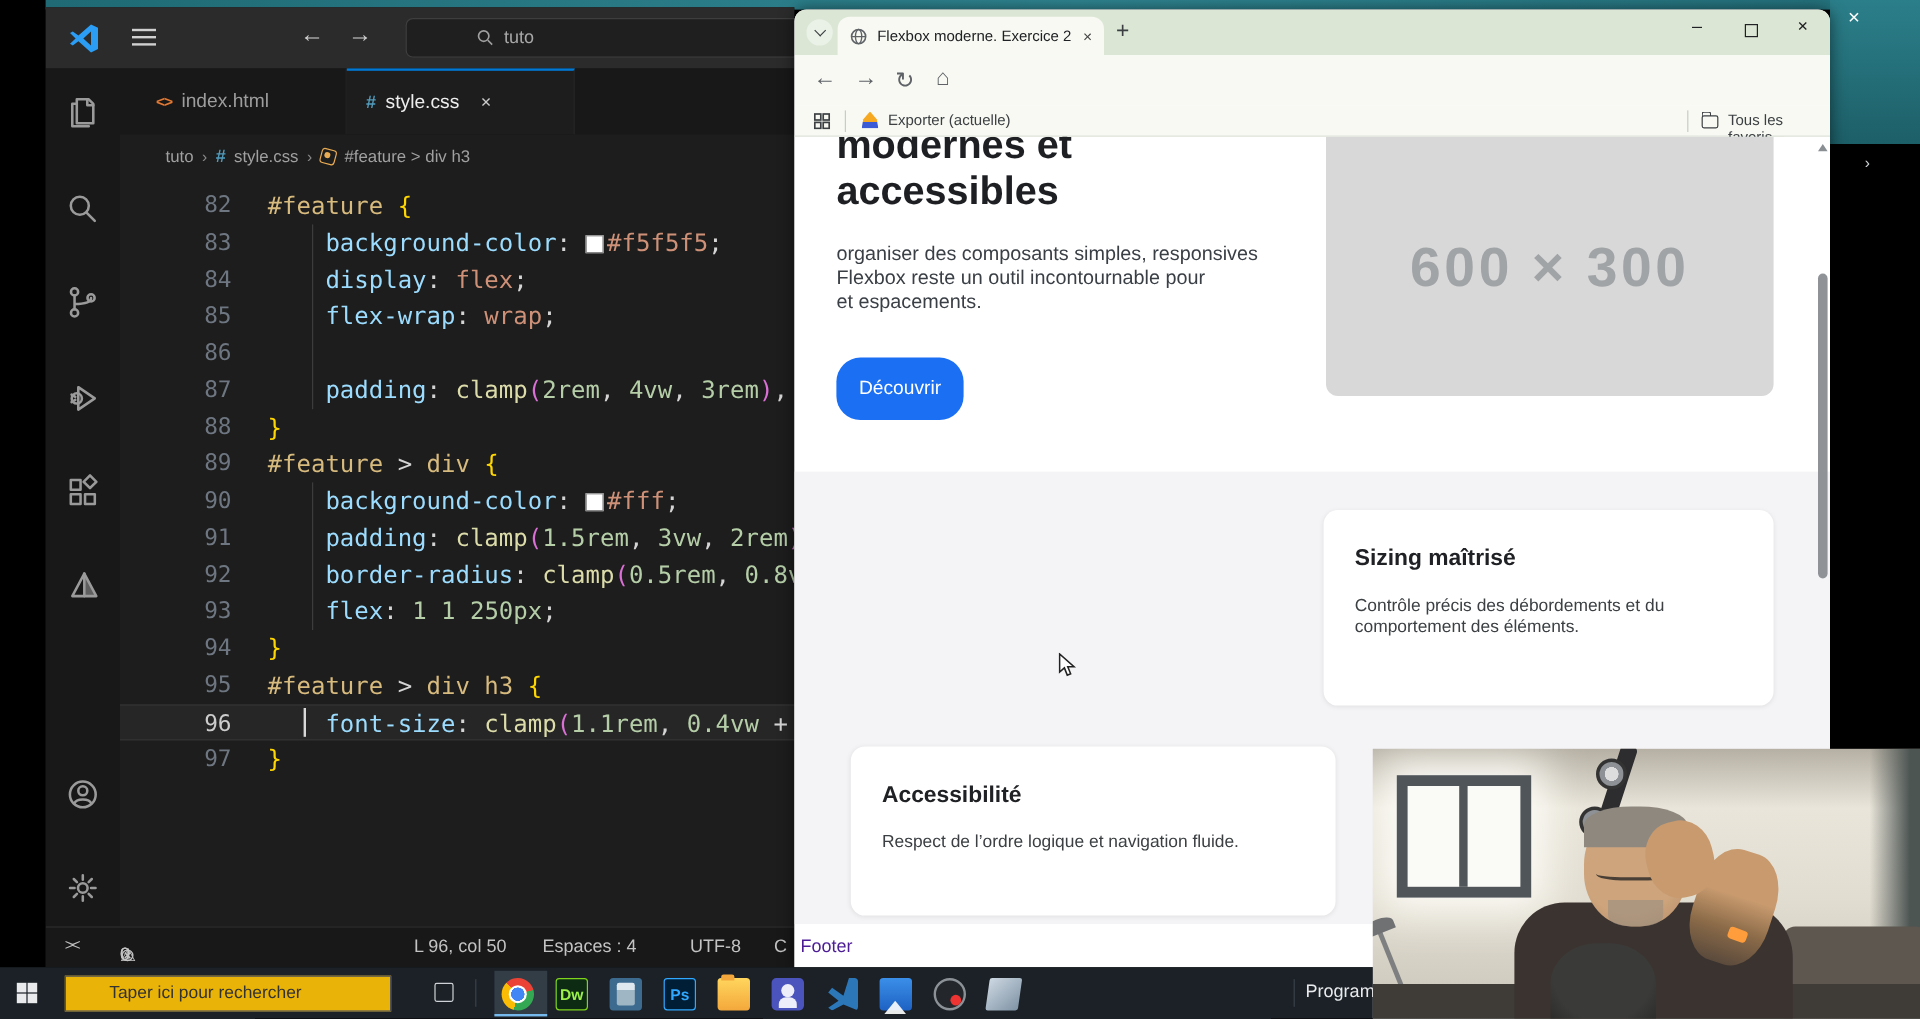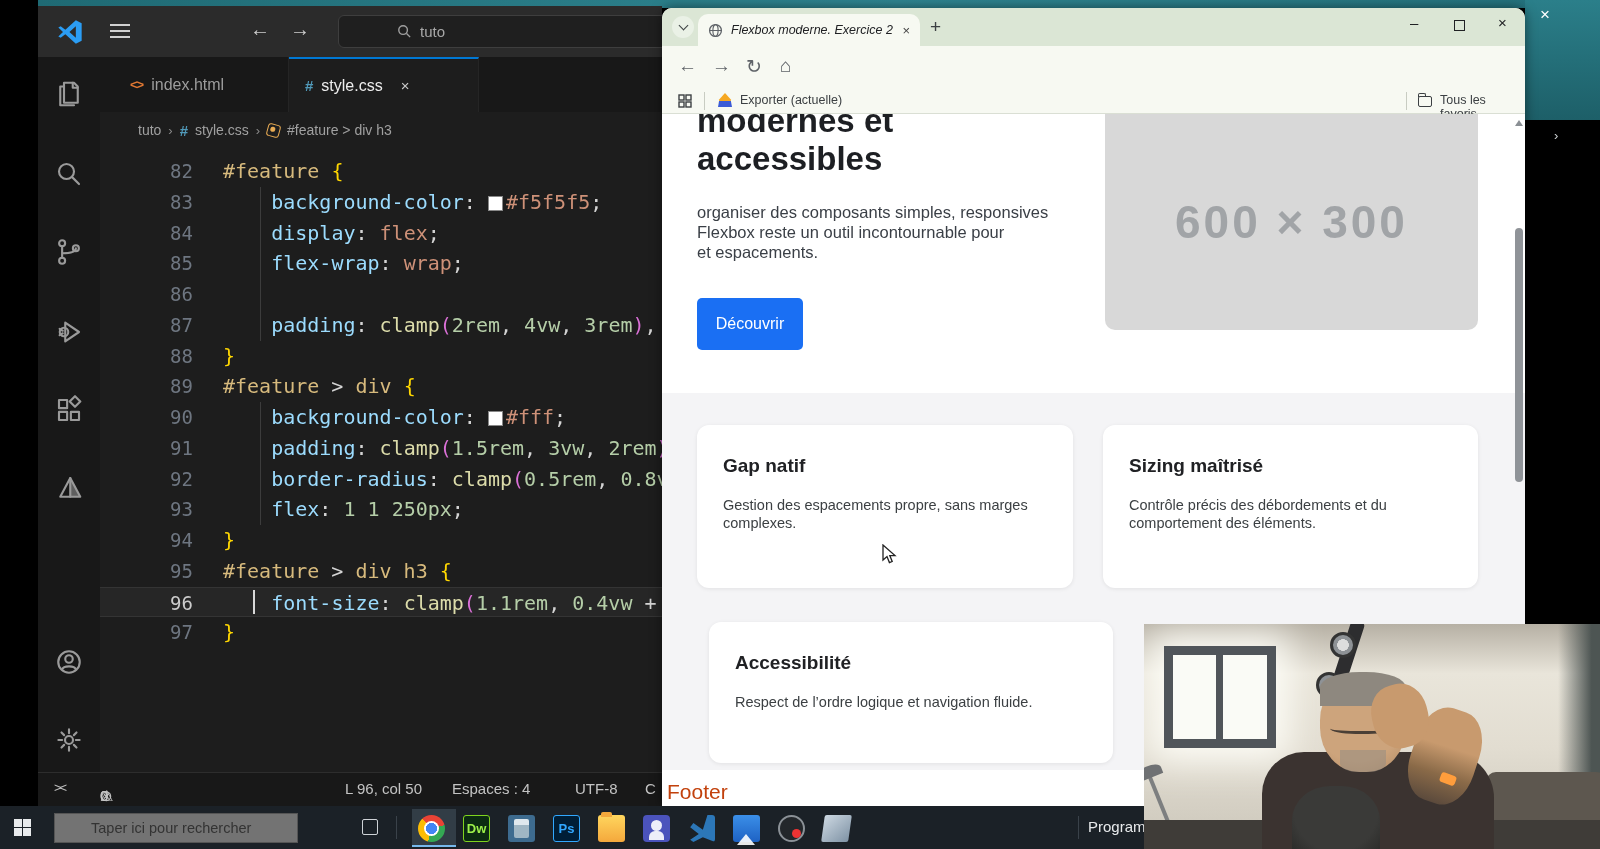--- a/index.html
+++ b/index.html
@@ -71,21 +71,21 @@
   .chrome { position:absolute; left:662px; top:8px; width:863px; height:798px;
             border-radius:10px 10px 0 0; overflow:hidden; background:#fff;
             box-shadow:0 0 12px rgba(0,0,0,.5); }
   .cr-tabstrip { position:absolute; left:0; top:0; width:100%; height:38px; background:#dbe6d5; }
   .cr-tabchev { position:absolute; left:10px; top:8px; width:22px; height:22px; border-radius:50%;
                 background:#eaf1e6; display:flex; align-items:center; justify-content:center; }
   .chev-down { width:7px; height:7px; border-right:1.6px solid #3c4043; border-bottom:1.6px solid #3c4043;
                transform:rotate(45deg); margin-top:-3px; }
   .cr-tab { position:absolute; left:36px; top:6px; width:222px; height:32px; background:#f7f9f2;
             border-radius:10px 10px 0 0; display:flex; align-items:center; padding:0 10px; gap:8px; }
-  .cr-tab .title { font-size:12.5px; color:#202124; white-space:nowrap; overflow:hidden; flex:1;font-style:italic; }
+  .cr-tab .title { font-size:12.5px; color:#202124; white-space:nowrap; overflow:hidden; flex:1; }
   .cr-tab .x { color:#444; font-size:13px; }
   .cr-newtab { position:absolute; left:268px; top:8px; color:#3c4043; font-size:19px; }
   .cr-controls span { position:absolute; top:6px; color:#202124; font-size:15px; }
   .cr-min{left:748px;} .cr-max{left:792px; top:9px;} .cr-x{left:836px;}
   .max-box{display:inline-block;width:11px;height:11px;border:1.4px solid #202124;}
   .cr-toolbar { position:absolute; left:0; top:38px; width:100%; height:42px; background:#f7f9f2; }
   .nav-ic { position:absolute; top:9px; color:#5f6368; font-size:19px; }
   .cr-pill { position:absolute; left:146px; top:43px; width:586px; height:32px; background:#e9ece3;
              border-radius:16px; display:flex; align-items:center; padding:0 14px; }
   .info-ic { width:15px; height:15px; border:1.4px solid #5f6368; border-radius:50%;
@@ -106,46 +106,46 @@
              background:linear-gradient(180deg,#f6a821 0 60%, #3b5bd6 60%); clip-path:polygon(50% 0,90% 45%,100% 100%,0 100%,10% 45%); }
   .fold { position:absolute; width:14px; height:11px; border:1.4px solid #3c4043; border-radius:2px; }
   .fold::before { content:""; position:absolute; left:-1px; top:-4px; width:6px; height:3px;
                   border:1.4px solid #3c4043; border-bottom:none; border-radius:2px 2px 0 0; }
 
   .cr-page { position:absolute; left:0; top:106px; width:100%; height:692px; background:#fff; overflow:hidden; }
   .hero-h1 { position:absolute; left:35px; top:-12px; font-size:33px; line-height:38px; font-weight:700;
              color:#1d1f23; }
   .hero-p { position:absolute; left:35px; top:88px; font-size:16.5px; line-height:20px; color:#3a3f46; }
   .hero-btn { position:absolute; left:35px; top:184px; width:106px; height:52px; border:none;
-              background:#1a6ff3; color:#fff; font-size:16px; border-radius:5px;
+              background:#1a6ff3; color:#fff; font-size:16px; border-radius:20px;
               font-family:inherit; }
   .hero-img { position:absolute; left:443px; top:0; width:373px; height:216px; background:#d8d8d8;
               border-radius:0 0 10px 10px; display:flex; align-items:center; justify-content:center;
               color:#a1a4a7; font-size:46px; font-weight:600; letter-spacing:3px; }
   .grey-sec { position:absolute; left:0; top:279px; width:100%; height:377px; background:#f4f4f6; }
   .card { position:absolute; background:#fff; border-radius:12px; box-shadow:0 1px 4px rgba(0,0,0,.08); }
   .card-1 { left:35px; top:311px; width:376px; height:163px; }
   .card-2 { left:441px; top:311px; width:375px; height:163px; }
   .card-3 { left:47px; top:508px; width:404px; height:141px; }
   .card h3 { position:absolute; left:26px; top:30px; font-size:19px; color:#202124; }
   .card .cp { position:absolute; left:26px; top:72px; font-size:14.5px; line-height:17.5px; color:#3c4043; }
-  .footer-txt { position:absolute; left:5px; top:666px; font-size:21px; color:#c2410c; }
+  .footer-txt { position:absolute; left:5px; top:666px; font-size:15px; color:#4c1d95; }
   .scrollbar { position:absolute; right:1px; top:0; width:10px; height:100%; }
   .sb-up { position:absolute; top:2px; left:1px; width:0; height:0; border:4px solid transparent;
            border-bottom:6px solid #8a8f94; }
   .sb-thumb { position:absolute; left:1px; top:114px; width:8px; height:254px; background:#8f9398;
               border-radius:4px; }
   .cursor { position:absolute; left:220px; top:430px; }
 
   
   .taskbar { position:absolute; left:0; top:806px; width:1600px; height:43px; background:#1b2127; }
   .tb-start { position:absolute; left:14px; top:13px; width:17px; height:17px;
               display:grid; grid-template-columns:8px 8px; gap:1px; }
   .tb-start i { background:#e8eaec; }
-  .tb-search { position:absolute; left:54px; top:7px; width:244px; height:30px; background:#737373;
+  .tb-search { position:absolute; left:54px; top:7px; width:272px; height:30px; background:#eab308;
                border:1px solid #555; color:#222; font-size:14.5px; padding-left:36px;
                font-family:inherit; }
   .tb-search::placeholder { color:#333; }
   .tb-mag { position:absolute; left:64px; top:14px; width:11px; height:11px; border:1.6px solid #333;
             border-radius:50%; }
   .tb-mag::after { content:""; position:absolute; left:9px; top:9px; width:5px; height:1.6px;
                    background:#333; transform:rotate(45deg); }
   .tb-taskview { position:absolute; left:362px; top:13px; width:16px; height:16px;
                  border:1.6px solid #cfd3d7; border-radius:2px; }
   .tb-sep { position:absolute; top:10px; width:1px; height:23px; background:#3a424a; }
@@ -470,27 +470,20 @@
         <div>Flexbox reste un outil incontournable pour</div>
         <div>et espacements.</div>
       </div>
       <button class="hero-btn">Découvrir</button>
       <div class="hero-img">
         <span>600 × 300</span>
       </div>
 
       <div class="grey-sec"></div>
 
-      <div class="card card-1">
-        <h3>Gap natif</h3>
-        <div class="cp">
-          <div>Gestion des espacements propre, sans marges</div>
-          <div>complexes.</div>
-        </div>
-      </div>
       <div class="card card-2">
         <h3>Sizing maîtrisé</h3>
         <div class="cp">
           <div>Contrôle précis des débordements et du</div>
           <div>comportement des éléments.</div>
         </div>
       </div>
       <div class="card card-3">
         <h3>Accessibilité</h3>
         <div class="cp">

